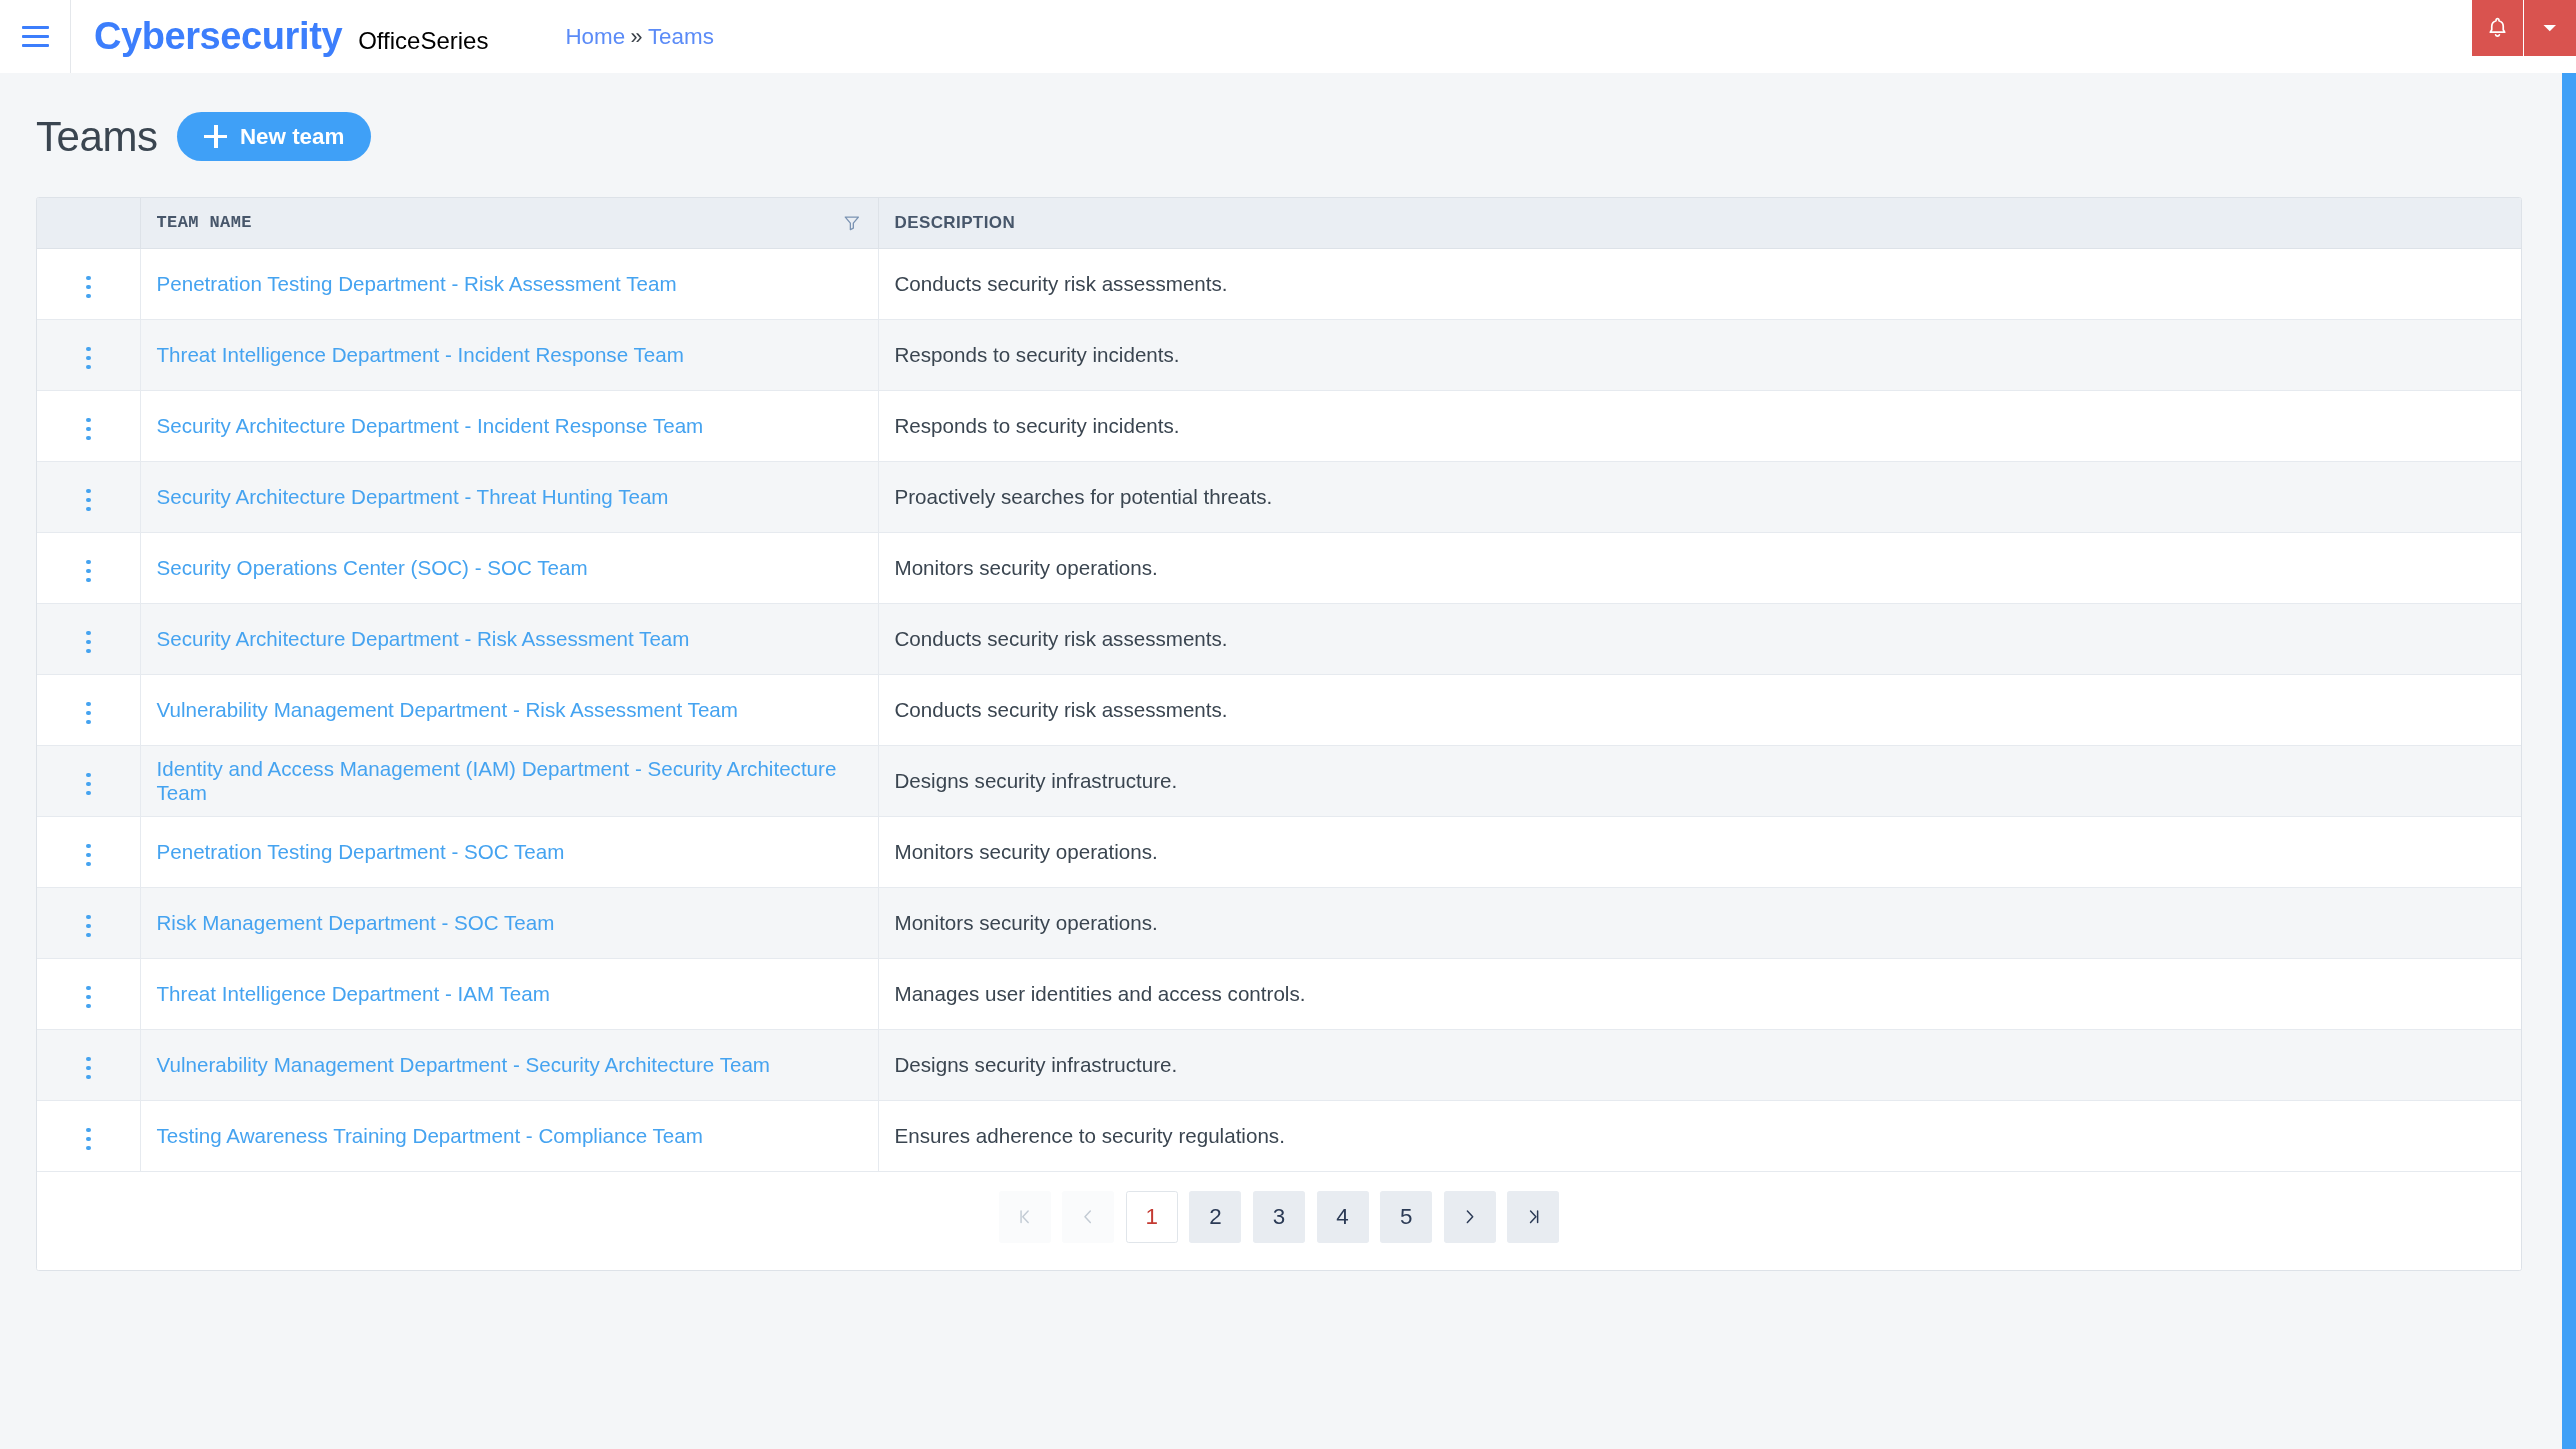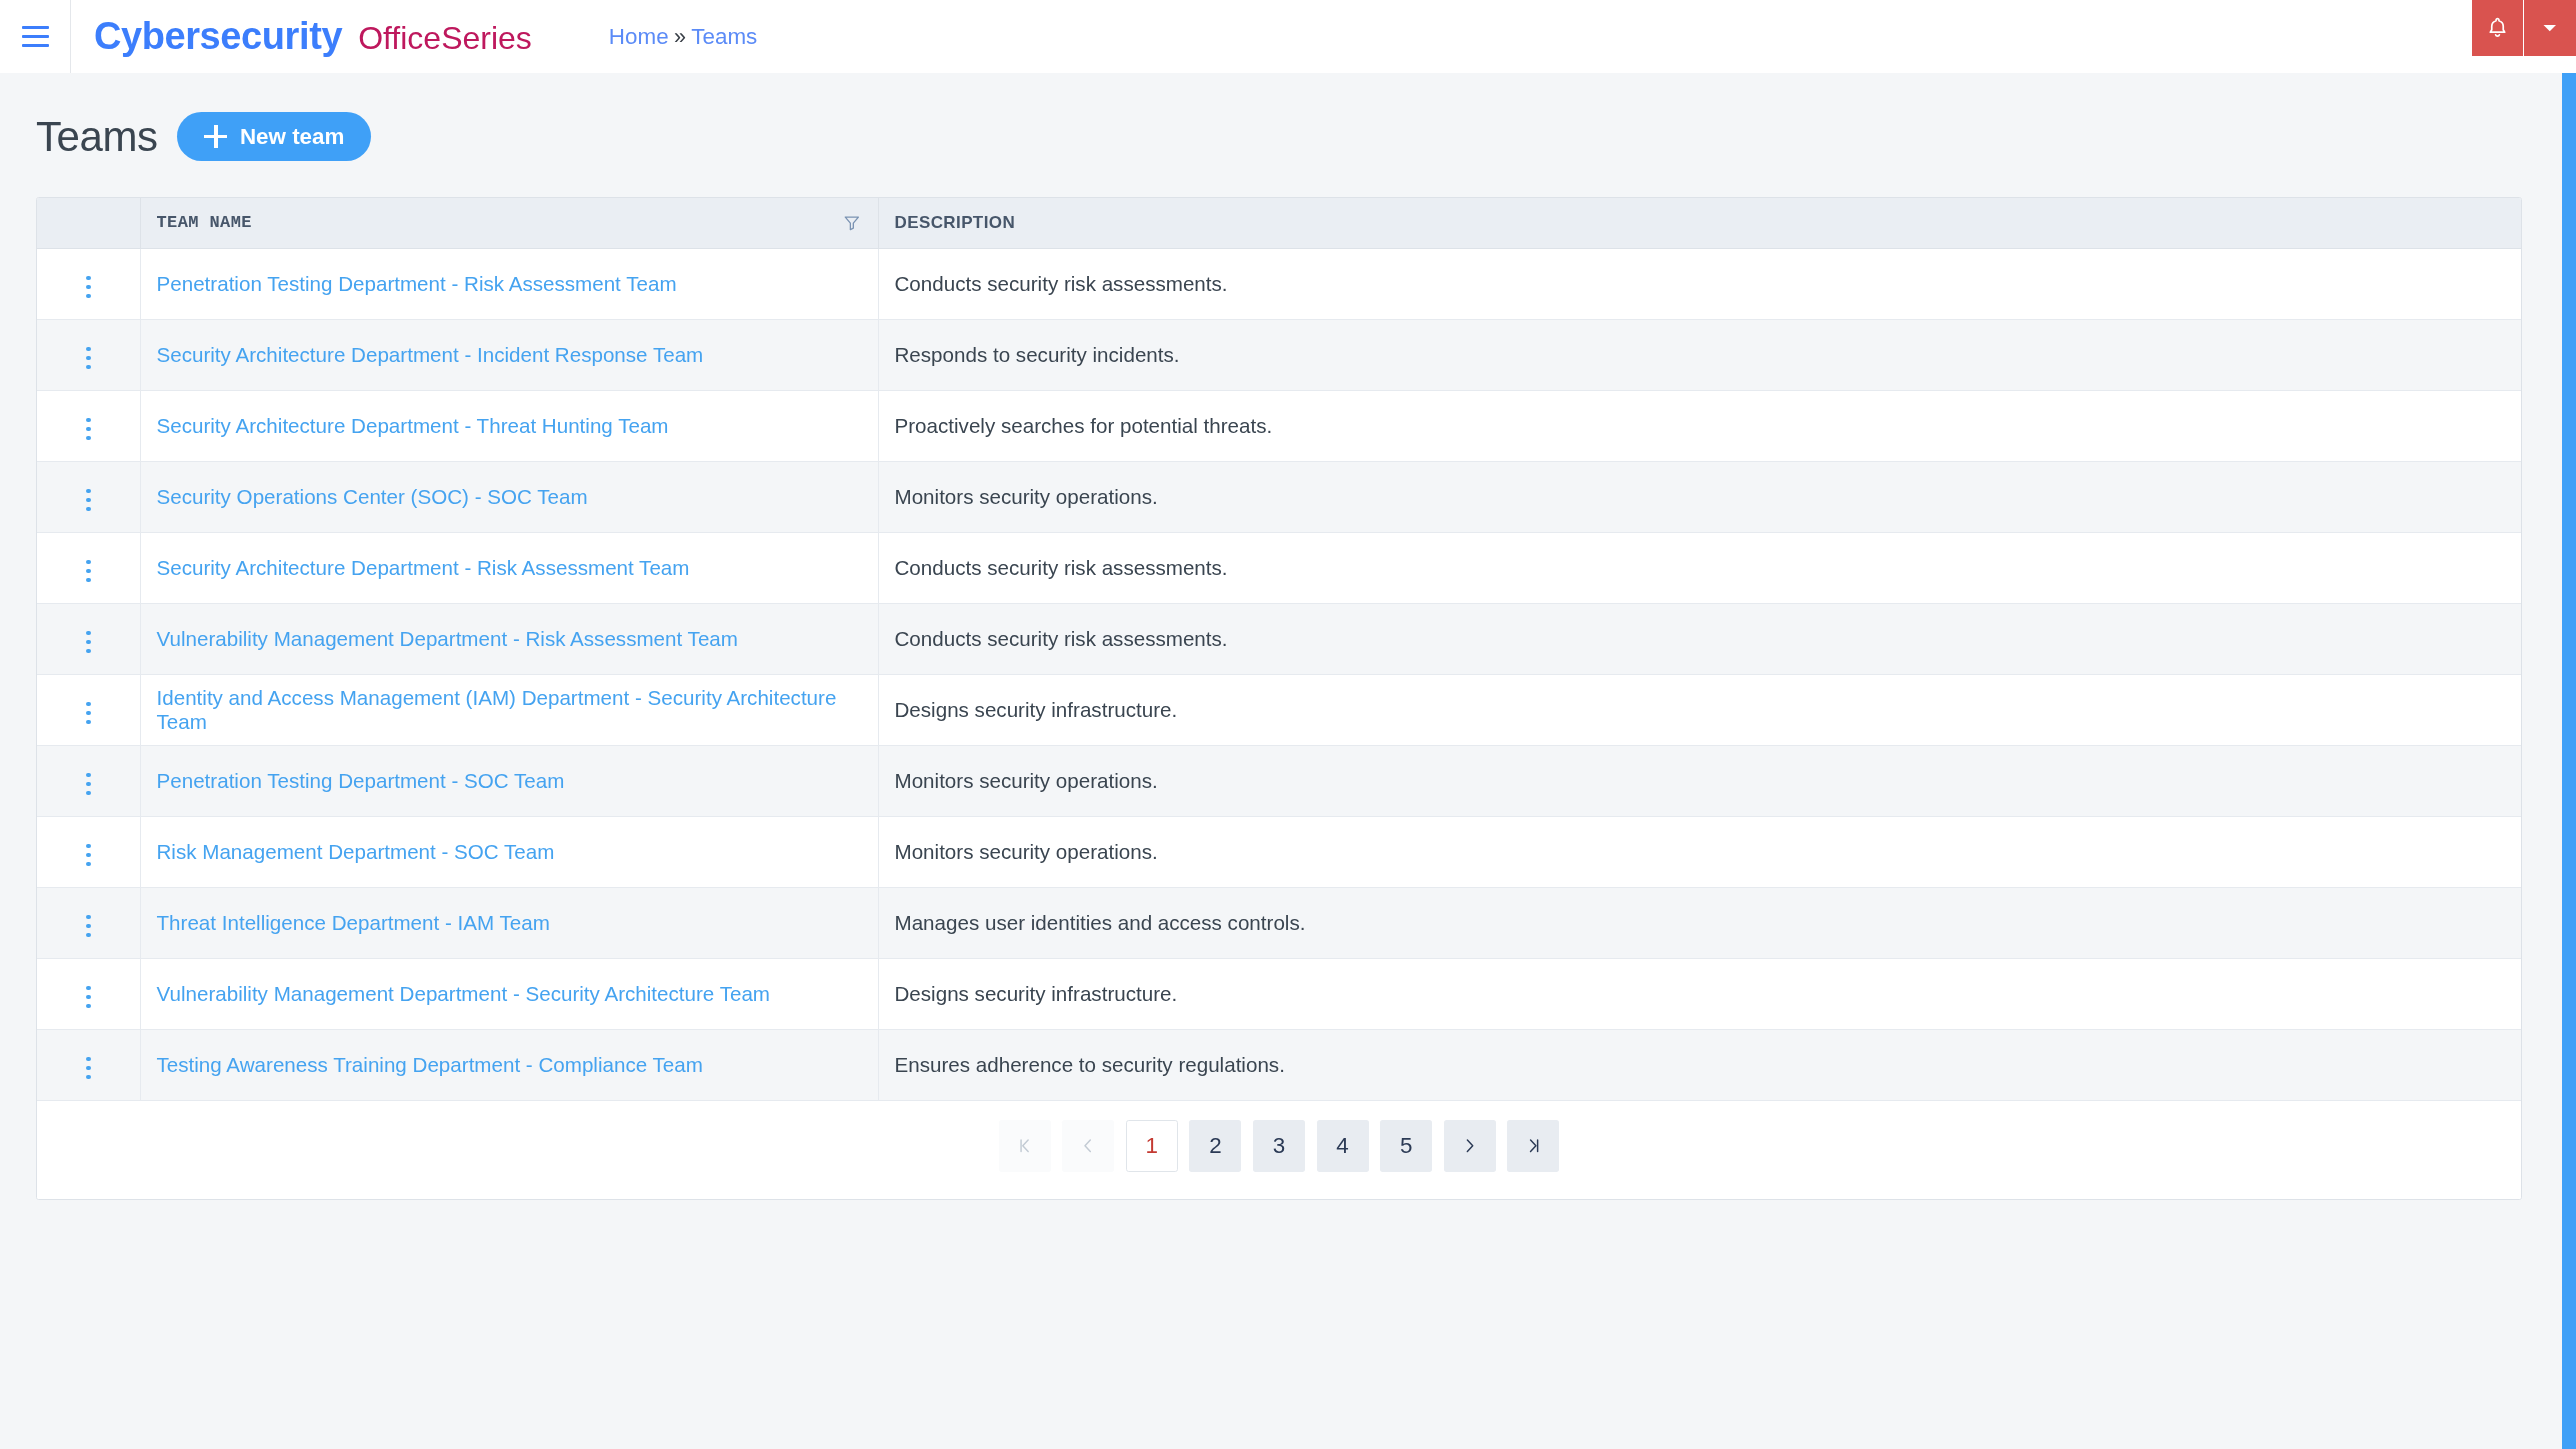--- a/index.html
+++ b/index.html
@@ -58,22 +58,22 @@
     padding-left: 23px;
     gap: 16px;
   }
   .brand-main {
     font-size: 38px;
     font-weight: bold;
     color: #3c7efc;
     letter-spacing: -0.4px;
   }
   .brand-sub {
-    font-size: 32px;
-    color: #be185d;
+    font-size: 24px;
+    color: #000000;
     font-weight: normal;
   }
 
   .breadcrumb {
     margin-left: 77px;
     font-size: 22.4px;
     display: flex;
     align-items: baseline;
     gap: 3.6px;
   }
@@ -351,20 +351,29 @@
               </span></td>
             <td><a class="team-link" href="#">Penetration Testing Department - Risk Assessment Team</a></td>
             <td>Conducts security risk assessments.</td>
           </tr>
           <tr>
             <td class="cell-menu"><span class="dots">
                 <i></i>
                 <i></i>
                 <i></i>
               </span></td>
+            <td><a class="team-link" href="#">Threat Intelligence Department - Incident Response Team</a></td>
+            <td>Responds to security incidents.</td>
+          </tr>
+          <tr>
+            <td class="cell-menu"><span class="dots">
+                <i></i>
+                <i></i>
+                <i></i>
+              </span></td>
             <td><a class="team-link" href="#">Security Architecture Department - Incident Response Team</a></td>
             <td>Responds to security incidents.</td>
           </tr>
           <tr>
             <td class="cell-menu"><span class="dots">
                 <i></i>
                 <i></i>
                 <i></i>
               </span></td>
             <td><a class="team-link" href="#">Security Architecture Department - Threat Hunting Team</a></td>

